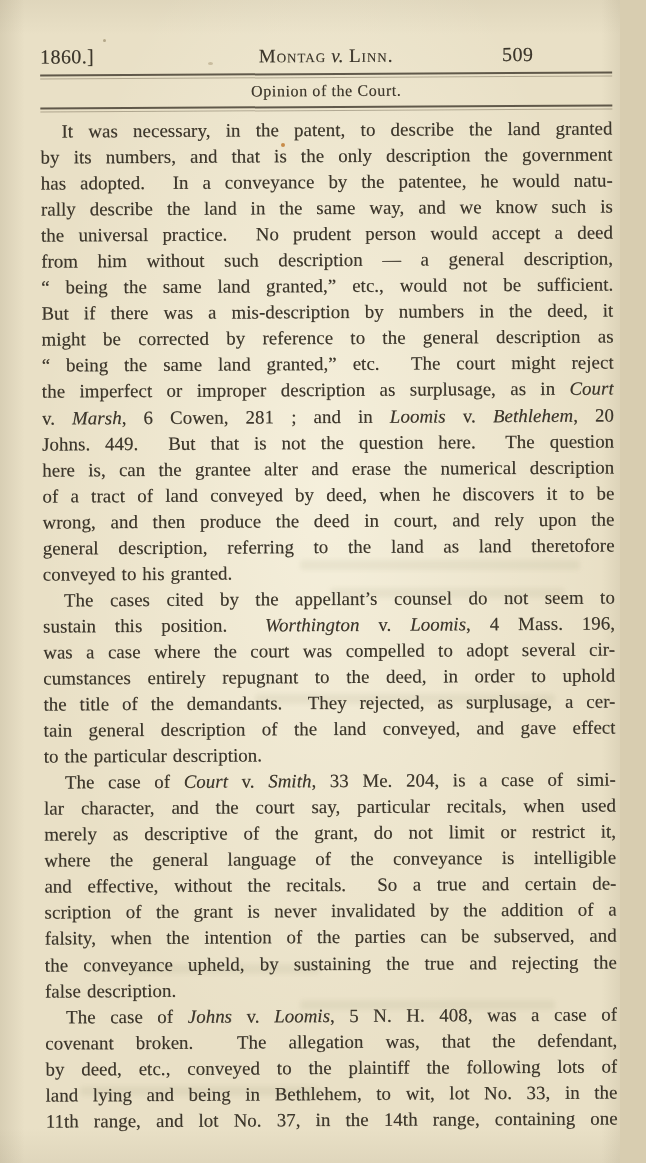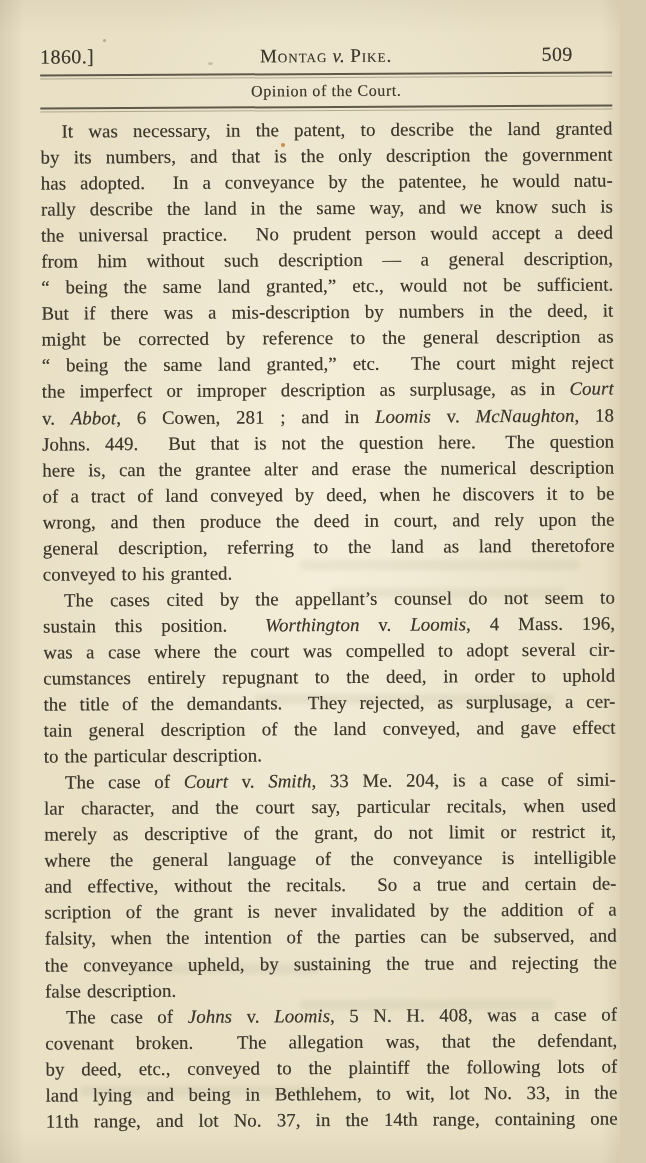--- a/index.html
+++ b/index.html
@@ -21,21 +21,21 @@
     transform: rotate(-0.3deg); transform-origin: 50% 0;
     color: #3d372c;
   }
   .runhead {
     display: flex; justify-content: space-between; align-items: baseline;
     font-size: 20px; height: 22px; letter-spacing: 0.4px;
     text-shadow: 0.2px 0.2px 0.4px rgba(62,55,42,0.5);
   }
   .runhead .year { width: 110px; }
   .runhead .case { flex: 1; text-align: center; font-size: 19px; }
-  .runhead .folio { width: 110px; text-align: center; }
+  .runhead .folio { width: 110px; text-align: left; }
   .sc { font-variant: small-caps; letter-spacing: 1px; }
   .it { font-style: italic; }
   .rule {
     height: 2px; margin-top: 7px;
     border-top: 2px solid rgba(66,59,47,0.82);
     border-bottom: 1px solid rgba(104,95,75,0.45);
     background: transparent;
   }
   .rule.r2 { margin-top: 5px; }
   .section-label {
@@ -78,39 +78,39 @@
   <div class="ghost g4"></div>
   <div class="ghost g5"></div>
   <div class="ghost g6"></div>
   <div class="speck s1"></div>
   <div class="speck s2"></div>
   <div class="speck s3"></div>
 
   <div class="content">
     <div class="runhead">
       <span class="year">1860.]</span>
-      <span class="case"><span class="sc">Montag</span><span> </span><span class="it">v.</span><span> </span><span class="sc">Pike.</span></span>
+      <span class="case"><span class="sc">Montag</span><span> </span><span class="it">v.</span><span> </span><span class="sc">Linn.</span></span>
       <span class="folio">509</span>
     </div>
     <div class="rule r1"></div>
     <div class="section-label">Opinion of the Court.</div>
     <div class="rule r2"></div>
     <div class="textblock">
         <div class="line just p-first"><span>It was necessary, in the patent, to describe the land granted</span></div>
         <div class="line just"><span>by its numbers, and that is the only description the government</span></div>
         <div class="line just"><span>has adopted.&nbsp; In a conveyance by the patentee, he would natu-</span></div>
         <div class="line just"><span>rally describe the land in the same way, and we know such is</span></div>
         <div class="line just"><span>the universal practice.&nbsp; No prudent person would accept a deed</span></div>
         <div class="line just"><span>from him without such description — a general description,</span></div>
         <div class="line just"><span>“ being the same land granted,” etc., would not be sufficient.</span></div>
         <div class="line just"><span>But if there was a mis-description by numbers in the deed, it</span></div>
         <div class="line just"><span>might be corrected by reference to the general description as</span></div>
         <div class="line just"><span>“ being the same land granted,” etc.&nbsp; The court might reject</span></div>
         <div class="line just"><span>the imperfect or improper description as surplusage, as in </span><span class="it">Court</span></div>
-        <div class="line just"><span>v. </span><span class="it">Abbot</span><span>, 6 Cowen, 281 ; and in </span><span class="it">Loomis</span><span> v. </span><span class="it">McNaughton</span><span>, 18</span></div>
+        <div class="line just"><span>v. </span><span class="it">Marsh</span><span>, 6 Cowen, 281 ; and in </span><span class="it">Loomis</span><span> v. </span><span class="it">Bethlehem</span><span>, 20</span></div>
         <div class="line just"><span>Johns. 449.&nbsp; But that is not the question here.&nbsp; The question</span></div>
         <div class="line just"><span>here is, can the grantee alter and erase the numerical description</span></div>
         <div class="line just"><span>of a tract of land conveyed by deed, when he discovers it to be</span></div>
         <div class="line just"><span>wrong, and then produce the deed in court, and rely upon the</span></div>
         <div class="line just"><span>general description, referring to the land as land theretofore</span></div>
         <div class="line left"><span>conveyed to his granted.</span></div>
         <div class="line just p-first"><span>The cases cited by the appellant’s counsel do not seem to</span></div>
         <div class="line just"><span>sustain this position.&nbsp; </span><span class="it">Worthington</span><span> v. </span><span class="it">Loomis</span><span>, 4 Mass. 196,</span></div>
         <div class="line just"><span>was a case where the court was compelled to adopt several cir-</span></div>
         <div class="line just"><span>cumstances entirely repugnant to the deed, in order to uphold</span></div>

